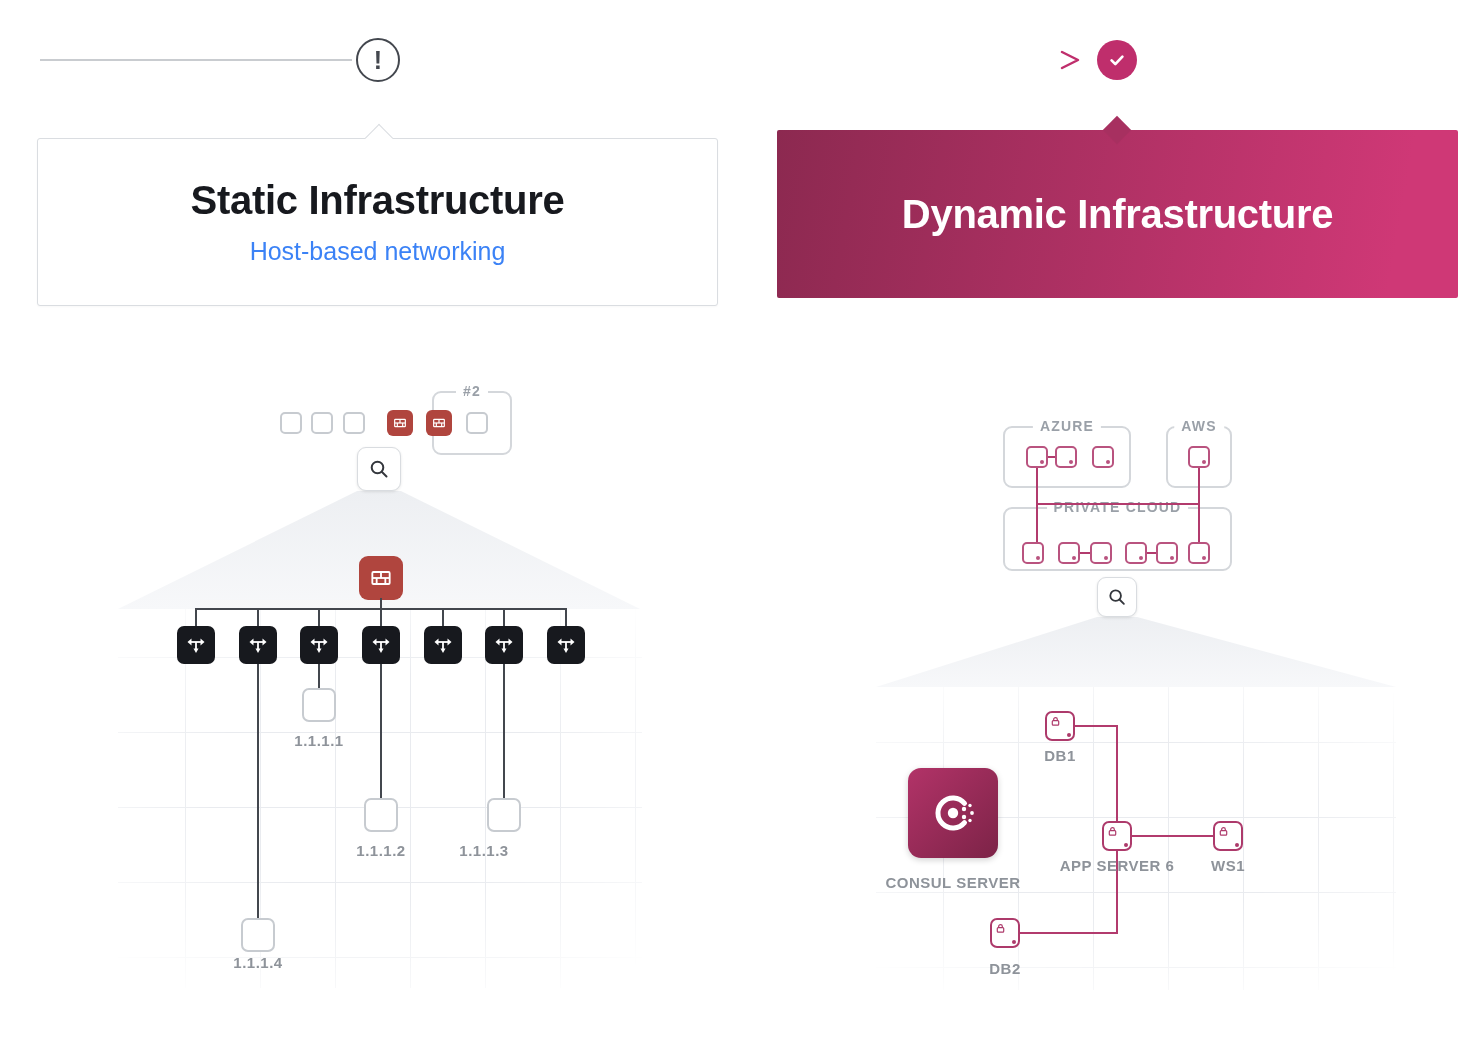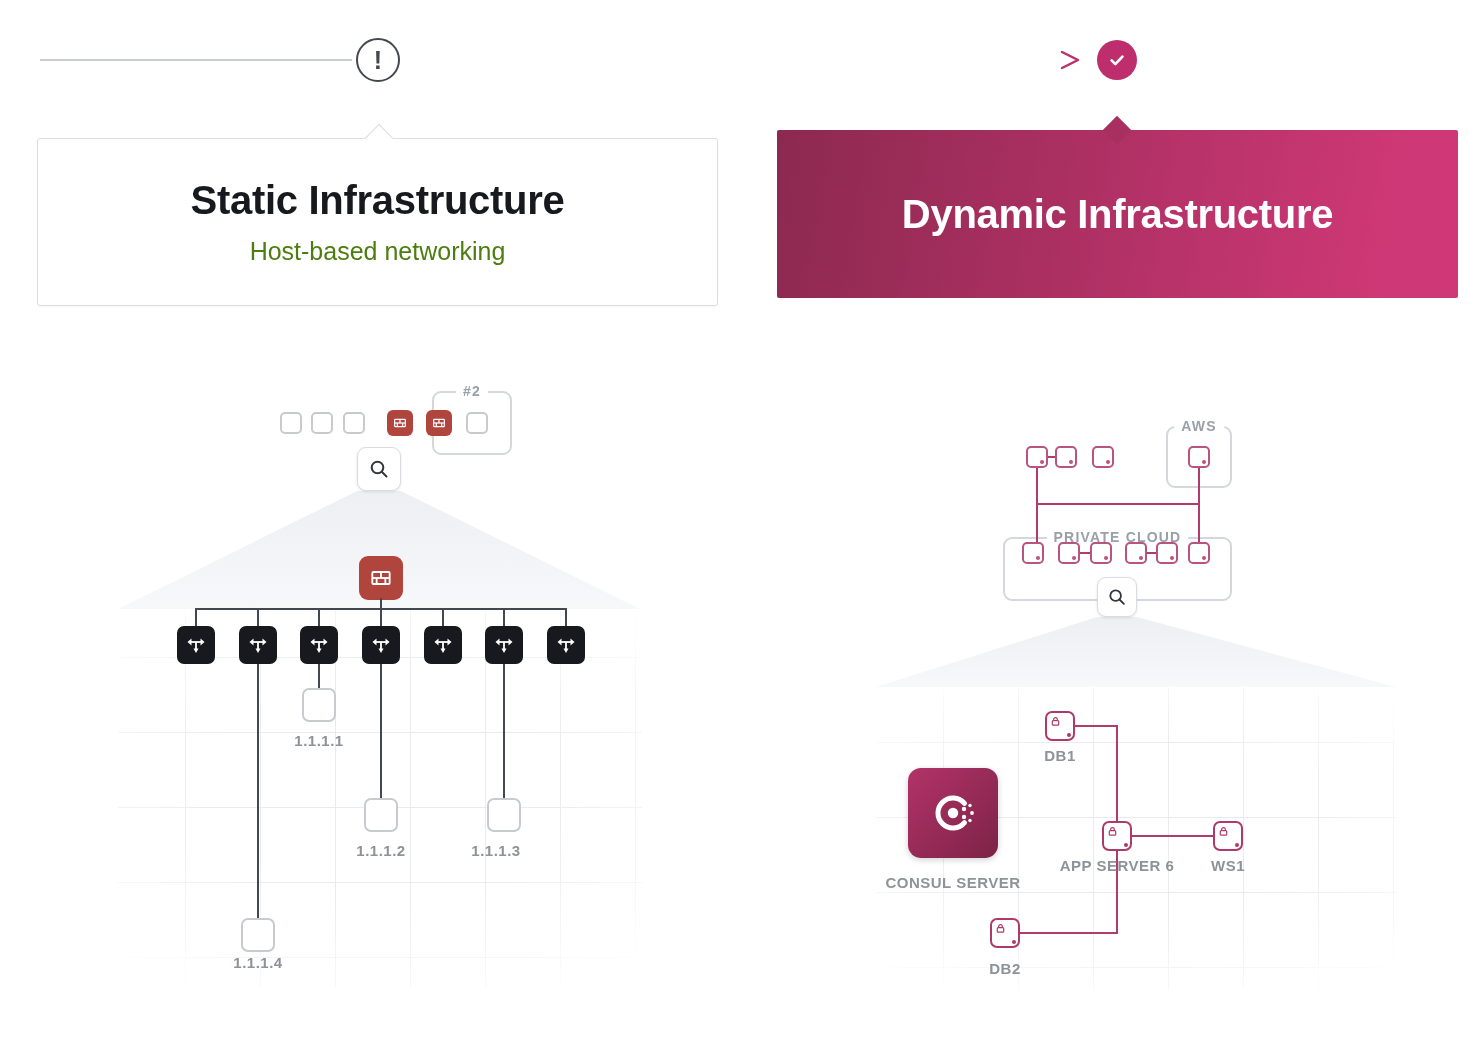--- a/index.html
+++ b/index.html
@@ -40,21 +40,21 @@
     box-shadow:0 2px 6px rgba(0,0,0,.18)}
   .warn-circle{position:absolute;width:44px;height:44px;border:2.5px solid #43474e;border-radius:50%;background:#fff;
     display:flex;align-items:center;justify-content:center;font-size:25px;font-weight:bold;color:#43474e}
   .check-circle{position:absolute;width:40px;height:40px;border-radius:50%;background:#bf2e6c;
     display:flex;align-items:center;justify-content:center}
   .card{position:absolute;width:681px;height:168px;display:flex;flex-direction:column;align-items:center;justify-content:center;gap:14px}
   .card-static{background:#fff;border:1px solid #dadde1;border-radius:3px;box-shadow:0 1px 2px rgba(0,0,0,.03)}
   .card-dynamic{background:linear-gradient(100deg,#8c2950 0%,#cf3876 90%);border-radius:2px}
   .card-title{margin:0;font-size:40px;font-weight:bold;color:#17191e;letter-spacing:-.3px}
   .card-dynamic .card-title{color:#fff}
-  .card-sub{font-size:25px;color:#4d7c0f}
+  .card-sub{font-size:25px;color:#3b82f6}
   .card-dynamic .card-sub{color:#f3d2e0}
   .notch{position:absolute;width:20px;height:20px;transform:rotate(45deg)}
   .notch-static{background:#fff;border-left:1px solid #dadde1;border-top:1px solid #dadde1;top:-11px;left:331px}
   .notch-dynamic{background:#a73060;top:-10px;left:330px}
 </style>
 </head>
 <body>
 
 <div class="canvas">
 
@@ -241,34 +241,37 @@
         </svg>
     </div>
 
     <div class="endpoint" style="left:302px;top:688px"></div>
     <div class="endpoint" style="left:364px;top:798px"></div>
     <div class="endpoint" style="left:487px;top:798px"></div>
     <div class="endpoint" style="left:241px;top:918px"></div>
 
     <div class="iplabel" style="left:319px;top:732px">1.1.1.1</div>
     <div class="iplabel" style="left:381px;top:842px">1.1.1.2</div>
-    <div class="iplabel" style="left:496px;top:842px">1.1.1.3</div>
+    <div class="iplabel" style="left:484px;top:842px">1.1.1.3</div>
     <div class="iplabel" style="left:258px;top:954px">1.1.1.4</div>
   </div>
 
   <div class="layer">
 
     <div class="grid" style="left:876px;top:685px;width:520px;height:305px"></div>
     <div class="funnel" style="left:876px;top:617px;width:520px;height:70px;
          clip-path:polygon(42.5% 0,50.2% 0,100% 100%,0 100%)"></div>
 
+    <div class="gbox" style="left:1003px;top:426px;width:128px;height:62px">
+      <span class="gbox-label">AZURE</span>
+    </div>
     <div class="gbox" style="left:1166px;top:426px;width:66px;height:62px">
       <span class="gbox-label">AWS</span>
     </div>
-    <div class="gbox" style="left:1003px;top:537px;width:229px;height:64px">
+    <div class="gbox" style="left:1003px;top:507px;width:229px;height:64px">
       <span class="gbox-label">PRIVATE CLOUD</span>
     </div>
 
     <div class="vline pink" style="left:1036px;top:468px;height:74px"></div>
     <div class="vline pink" style="left:1198px;top:468px;height:74px"></div>
     <div class="hline pink" style="left:1036px;top:503px;width:164px"></div>
 
     <div class="svc" style="left:1026px;top:446px"></div>
     <div class="svc" style="left:1055px;top:446px"></div>
     <div class="svc" style="left:1092px;top:446px"></div>

